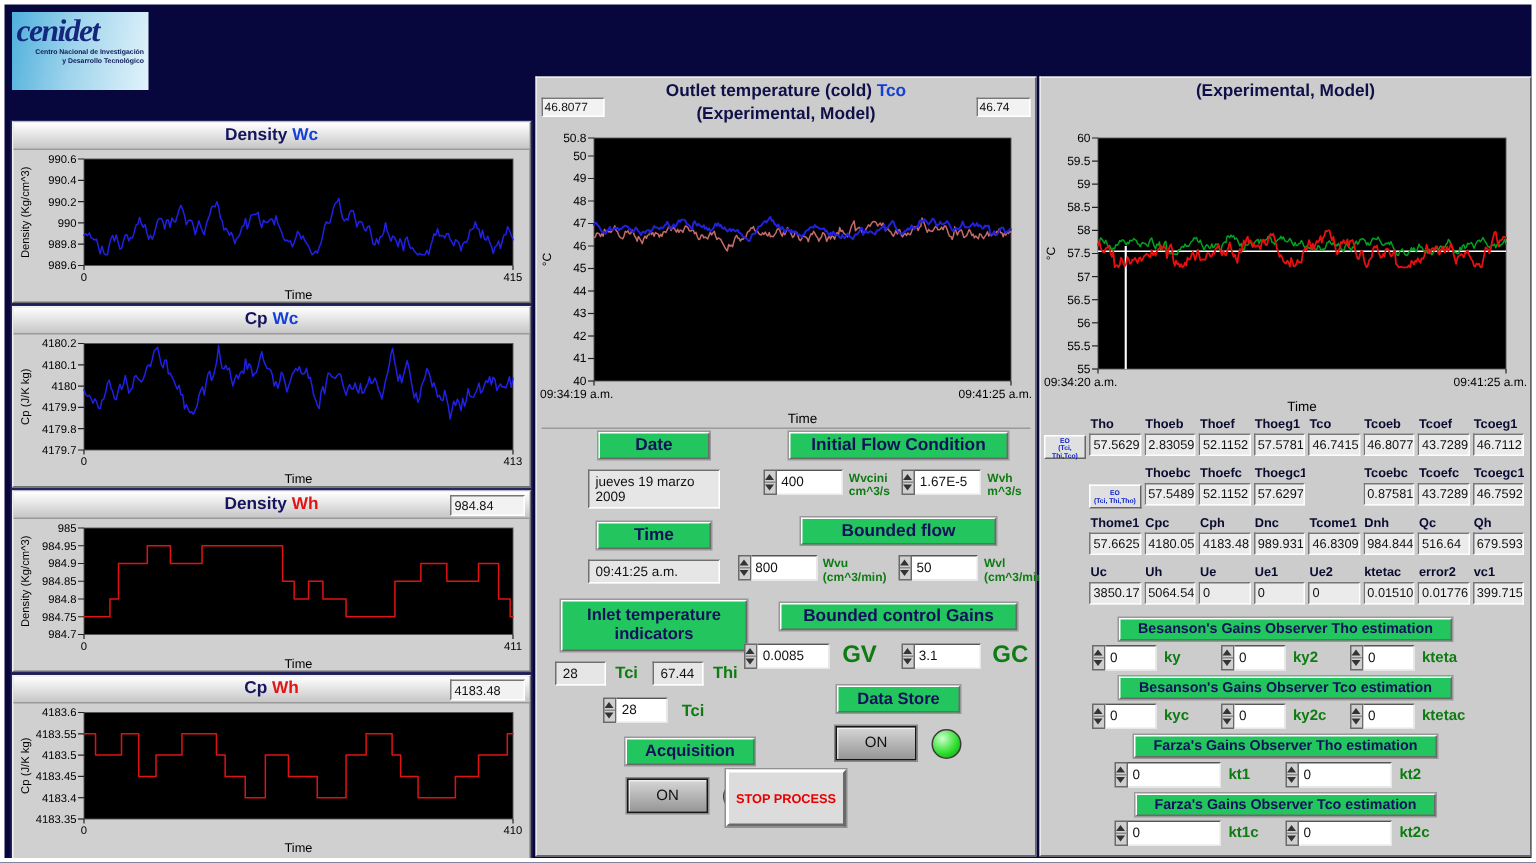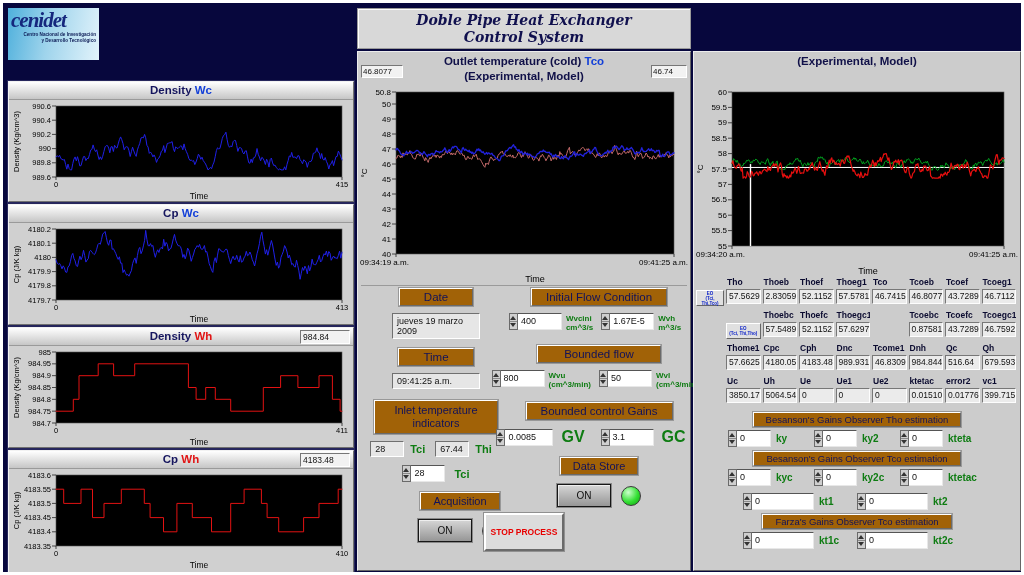--- a/index.html
+++ b/index.html
@@ -29,21 +29,21 @@
   .panel{position:absolute;top:48px;height:520px;background:#cccccc;border:1px solid #ececec;border-bottom-color:#666;border-right-color:#666}
   .center-panel{left:354px;width:334px}
   .right-panel{left:690px;width:328px}
   .p-head{padding-top:2px;text-align:center;font-size:11.5px;font-weight:bold;color:#101048;line-height:15px;height:32px}
   .val-box{position:absolute;height:13px;background:#f2f2f2;border:1px solid;border-color:#777 #fff #fff #777;font-size:8px;line-height:11px;padding-left:1px;color:#111}
   .val-l{left:3px;top:13px;width:42px}
   .val-r{right:3px;top:13px;width:36px}
   .panel > svg{display:block;margin:2px auto 0}
 
   
-  .pbtn{background:#a16207;border:1px solid;border-color:#fff #6a6a6a #6a6a6a #fff;box-shadow:0 0 0 1px #989898;color:#12125a;font-weight:normal;text-align:center}
+  .pbtn{background:#22c55e;border:1px solid;border-color:#fff #6a6a6a #6a6a6a #fff;box-shadow:0 0 0 1px #989898;color:#12125a;font-weight:bold;text-align:center}
   .hdr1{font-size:11.5px;padding:2px 24px}
   .disp{background:#e6e6e6;border:1px solid;border-color:#707070 #fff #fff #707070;font-size:9px;padding:2px 4px;color:#111}
   .glabel{color:#0e7c12;font-weight:bold;font-size:11px}
   .spinner{display:inline-flex;height:17px}
   .sp-btns{width:9px;display:flex;flex-direction:column;border:1px solid #6a6a6a;background:#cfcfcf}
   .sp-up,.sp-dn{flex:1;position:relative}
   .sp-up{border-bottom:1px solid #8a8a8a}
   .sp-up::after{content:"";position:absolute;left:0;top:2px;border-left:3px solid transparent;border-right:3px solid transparent;border-bottom:4px solid #333}
   .sp-dn::after{content:"";position:absolute;left:0;bottom:2px;border-left:3px solid transparent;border-right:3px solid transparent;border-top:4px solid #333}
   .sp-val{background:#fff;border:1px solid;border-color:#555 #e8e8e8 #e8e8e8 #555;border-left:none;font-size:9px;padding:2px 3px;color:#111;white-space:nowrap;overflow:hidden}
@@ -204,24 +204,20 @@
         <line x1="46" y1="76" x2="46" y2="79" stroke="#222" stroke-width="0.8"></line>
         <line x1="332" y1="76" x2="332" y2="79" stroke="#222" stroke-width="0.8"></line>
         <text x="46" y="86" text-anchor="middle" font-size="7.5" fill="#000">0</text>
         <text x="332" y="86" text-anchor="middle" font-size="7.5" fill="#000">410</text>
         <text x="189" y="98" text-anchor="middle" font-size="8.5" fill="#000">Time</text>
         <text transform="translate(9 40.5) rotate(-90)" text-anchor="middle" font-size="7.5" fill="#000">Cp (J/K kg)</text>
         <path d="M46.0 19.2H53.7V33.4H71.0V19.2H82.5V47.6H94.0V33.4H111.3V19.2H134.3V33.4H140.1V47.6H153.5V61.8H166.9V33.4H182.3V47.6H201.5V61.8H220.7V33.4H234.1V19.2H251.4V33.4H257.1V47.6H268.7V61.8H293.6V47.6H309.0V33.4H328.2V19.2H332.0" fill="none" stroke="#e21212" stroke-width="1" stroke-linejoin="round" stroke-linecap="round"></path>
       </svg>
   </div>
 
-  <div class="main-title">
-    <div>Doble Pipe Heat Exchanger</div>
-    <div>Control System</div>
-  </div>
 
   <div class="panel center-panel">
     <div class="p-head">
       <div><span>Outlet temperature (cold) </span><span class="c-blue">Tco</span></div>
       <div>(Experimental, Model)</div>
     </div>
     <div class="val-box val-l">46.8077</div>
     <div class="val-box val-r">46.74</div>
     <svg viewBox="0 0 332 198" style="width: 332px; height: 198px;">
         <rect x="38" y="6" width="278" height="162" fill="#000" stroke="#555" stroke-width="0.6"></rect>
@@ -594,20 +590,21 @@
               <span class="sp-btns">
                 <span class="sp-up"></span>
                 <span class="sp-dn"></span>
               </span>
               <span class="sp-val">0</span>
             </span>
           <span class="glabel">ktetac</span>
         </div>
       </div>
       <div class="obs">
+        <div class="pbtn obs-title">Farza's Gains Observer Tho estimation</div>
         <div class="obs-row">
           <span class="spinner sw62">
               <span class="sp-btns">
                 <span class="sp-up"></span>
                 <span class="sp-dn"></span>
               </span>
               <span class="sp-val">0</span>
             </span>
           <span class="glabel">kt1</span>
           <span class="spinner sw62">

